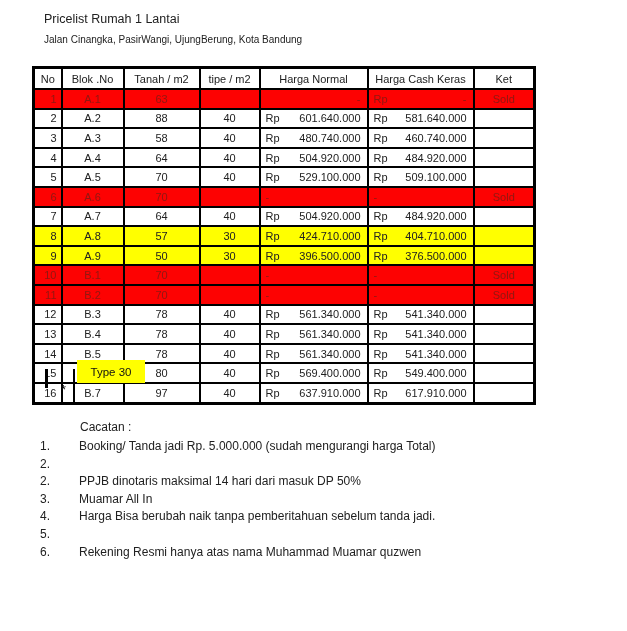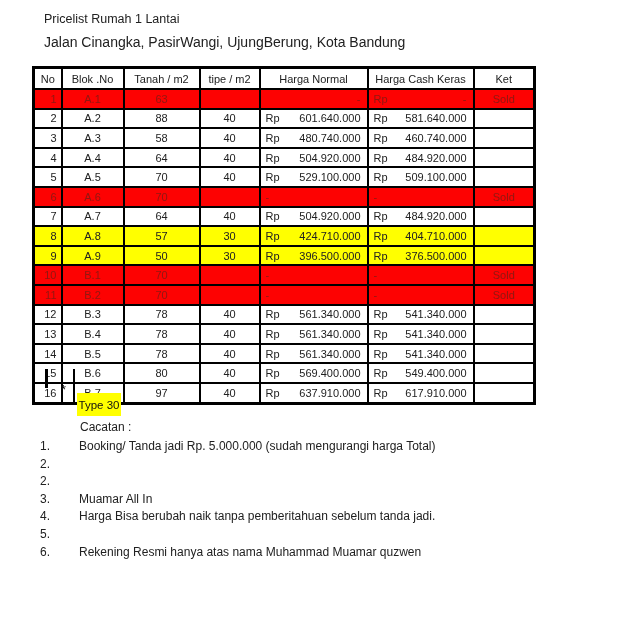--- a/index.html
+++ b/index.html
@@ -6,21 +6,21 @@
   body{
     width:627px;height:631px;
     background:#ffffff;
     font-family:"Liberation Sans", sans-serif;
     color:#212121;
     position:relative;
     overflow:hidden;
   }
   .canvas{position:absolute;inset:0;}
   .title{position:absolute;left:44px;top:12px;font-size:12.5px;white-space:nowrap;text-align:center;}
-  .subtitle{position:absolute;left:44px;top:34px;font-size:14px;white-space:nowrap;}
+  .subtitle{position:absolute;left:44px;top:34px;font-size:10px;white-space:nowrap;}
 
   table.price{
     position:absolute;left:32px;top:66px;
     border-collapse:collapse;table-layout:fixed;
     border:3px solid #000;
   }
   table.price th, table.price td{
     border:2px solid #000;
     padding:0;margin:0;
     font-size:11px;font-weight:normal;
@@ -35,21 +35,21 @@
   tr.bg-red td{background:#fd0202;}
   tr.bg-red td .cellwrap{color:#8f1812;}
   tr.bg-yellow td{background:#ffff00;}
   tr.bg-white td{background:#ffffff;}
 
   .vline{position:absolute;background:#000;}
   .vline-1{left:45px;top:369px;width:3px;height:19px;}
   .vline-2{left:73px;top:369px;width:2px;height:36px;}
   .footnote-marker{position:absolute;left:61px;top:382px;font-size:13px;color:#111;}
   .type30{
-    position:absolute;left:77px;top:393px;width:44px;height:23px;
+    position:absolute;left:77px;top:360px;width:68px;height:23px;
     background:#ffff00;color:#111;
     font-size:11.5px;display:flex;align-items:center;justify-content:center;
   }
   .notes-heading{position:absolute;left:80px;top:420px;font-size:12px;}
   .notes{position:absolute;left:0;top:438px;width:627px;}
   .note-item{position:relative;height:17.6px;line-height:17.6px;font-size:12px;}
   .note-num{position:absolute;left:40px;}
   .note-text{position:absolute;left:79px;white-space:nowrap;}
 </style>
 </head>
@@ -572,20 +572,21 @@
   <div class="notes">
       <div class="note-item">
         <span class="note-num">1.</span>
         <span class="note-text">Booking/ Tanda jadi Rp. 5.000.000 (sudah mengurangi harga Total)</span>
       </div>
       <div class="note-item">
         <span class="note-num">2.</span>
       </div>
       <div class="note-item">
         <span class="note-num">2.</span>
+        <span class="note-text">PPJB dinotaris maksimal 14 hari dari masuk DP 50%</span>
       </div>
       <div class="note-item">
         <span class="note-num">3.</span>
         <span class="note-text">Muamar All In</span>
       </div>
       <div class="note-item">
         <span class="note-num">4.</span>
         <span class="note-text">Harga Bisa berubah naik tanpa pemberitahuan sebelum tanda jadi.</span>
       </div>
       <div class="note-item">

